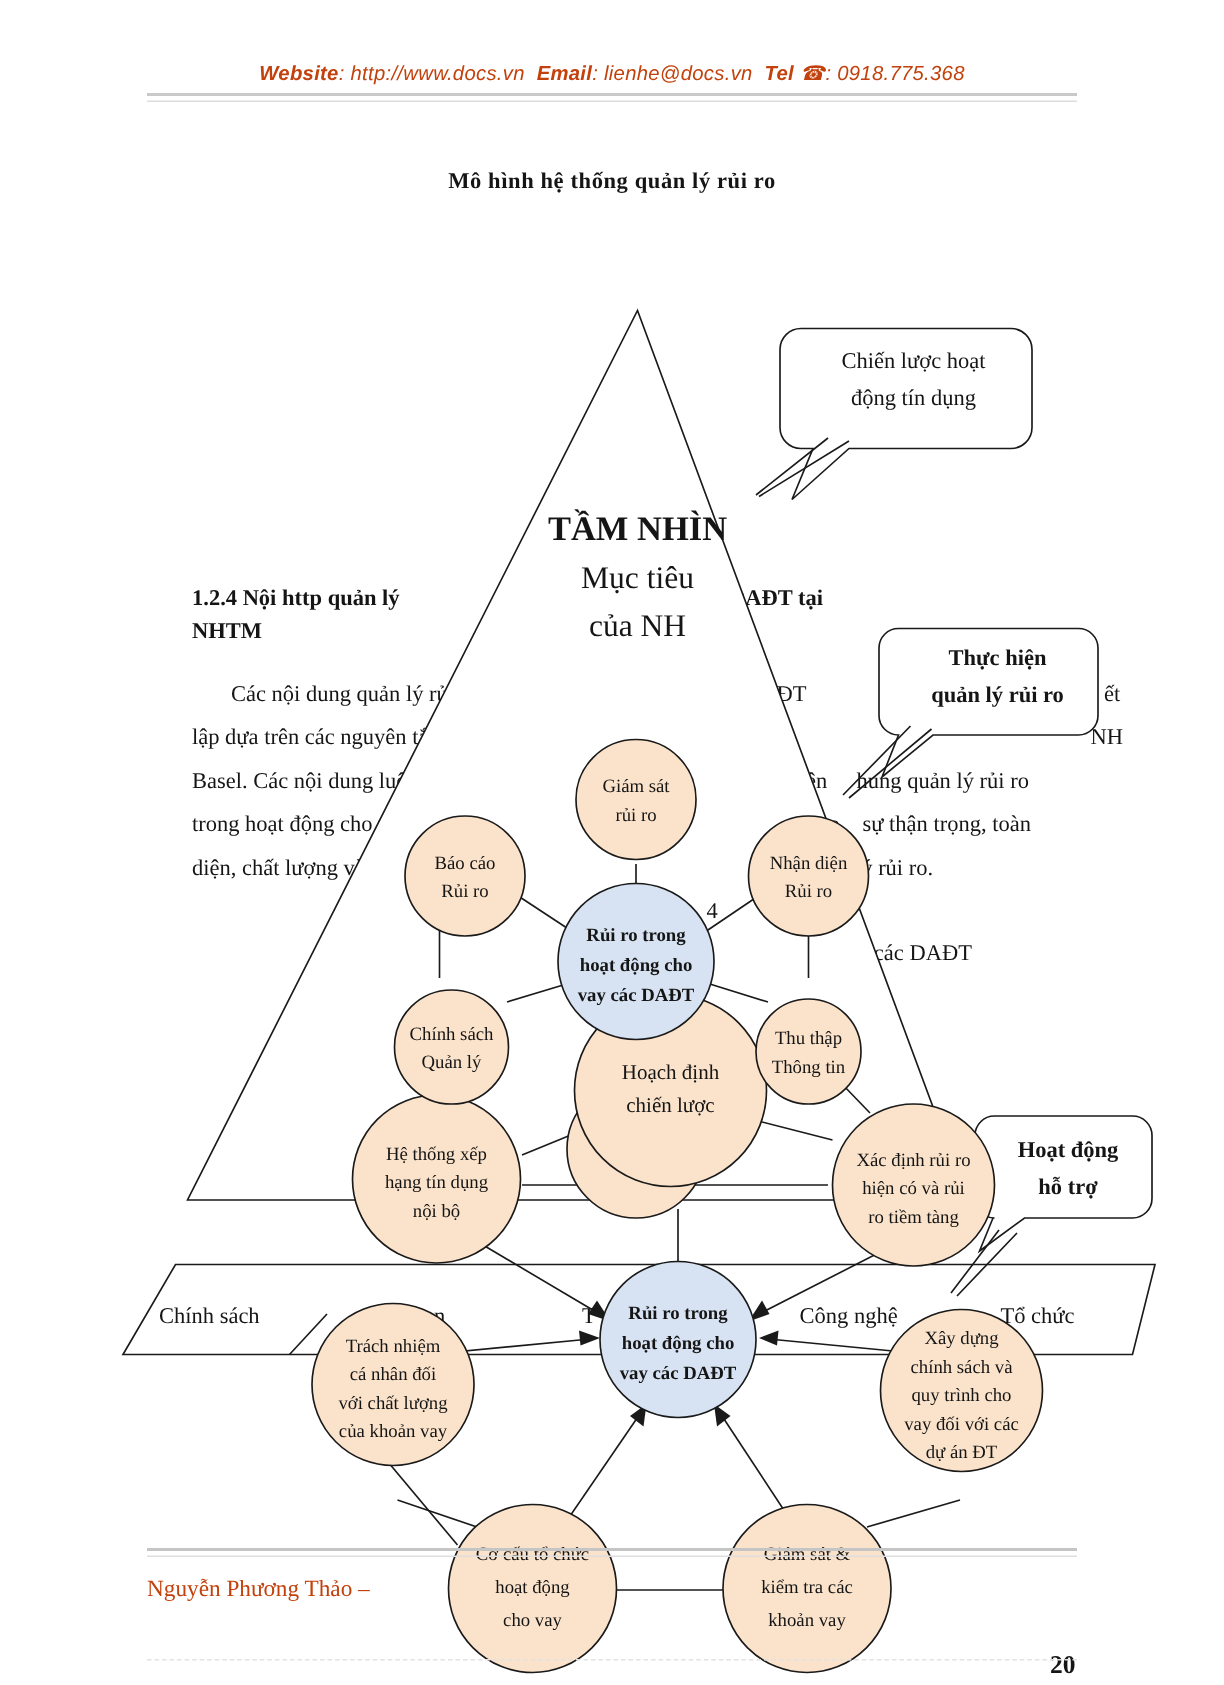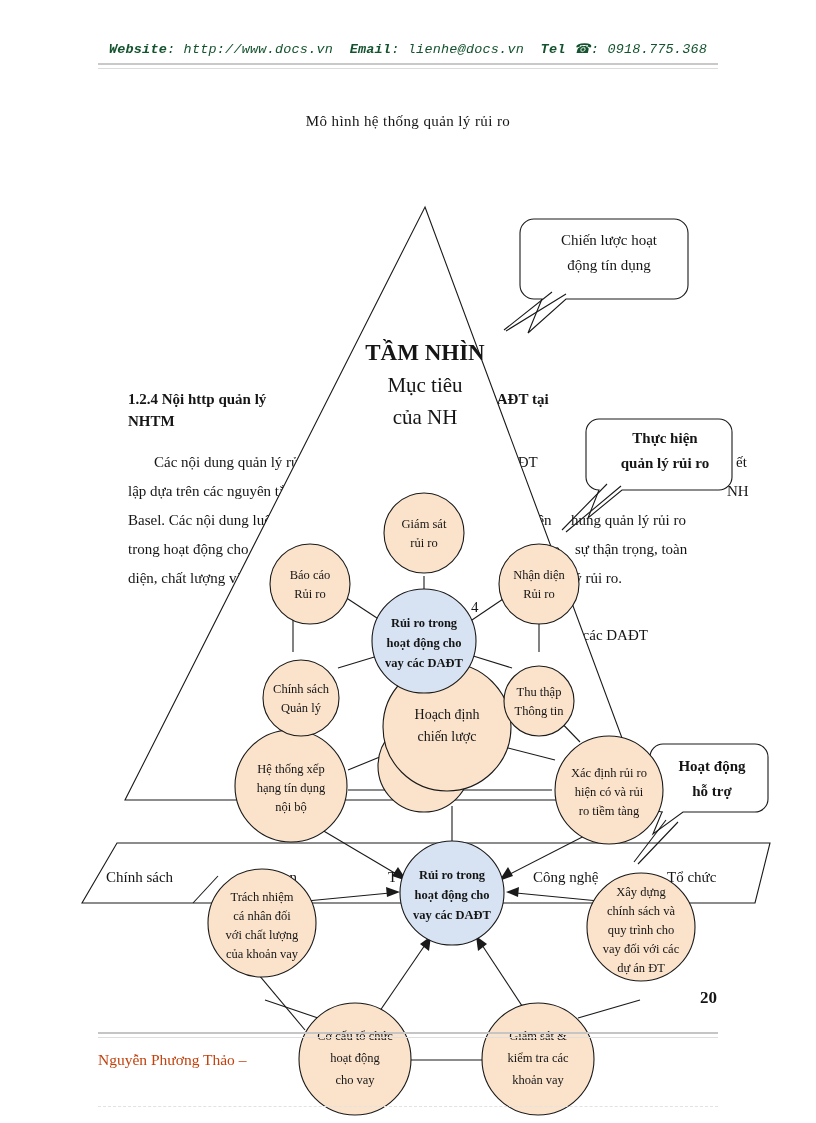--- a/index.html
+++ b/index.html
@@ -5,46 +5,46 @@
   html,body{margin:0;padding:0;background:#ffffff;}
   body{
     width:816px;height:1123px;position:relative;overflow:hidden;
     font-family:"Liberation Serif","DejaVu Serif",serif;
     color:#151515;
     -webkit-font-smoothing:none;
   }
   
   #hdr{position:absolute;left:0;top:40px;width:816px;text-align:center;}
   #hdr .line{
-    font-family:Liberation Mono, monospace;
-    font-size:13.5px;color:#14532d;font-style:italic;letter-spacing:.2px;
+    font-family:Liberation Sans, sans-serif;
+    font-size:13.5px;color:#c2410c;font-style:italic;letter-spacing:.2px;
     white-space:nowrap;
   }
   #hdr .line b{font-style:italic;font-weight:bold;}
   #hdr .rule{
     margin:6px auto 0;width:620px;height:3px;
     border-top:2px solid #c9c9c9;border-bottom:1px solid #dcdcdc;
   }
   
   #title{position:absolute;left:0;top:113px;width:816px;text-align:center;}
-  #title div{font-weight:normal;font-size:15px;letter-spacing:.4px;}
+  #title div{font-weight:bold;font-size:15px;letter-spacing:.4px;}
   #title .t2{margin-top:18px;}
   
   #btext{position:absolute;left:0;top:0;width:816px;height:1123px;}
   #heading{
     position:absolute;left:128px;top:388px;width:580px;
     font-weight:bold;font-size:15px;line-height:22px;
   }
   
   #ftr{position:absolute;left:98px;top:1032px;width:620px;}
   #ftr .rule{width:620px;height:3px;border-top:2px solid #c5c5c5;border-bottom:1px solid #dedede;}
   #ftr .name{
     margin-top:13px;font-size:15.5px;color:#c2410c;white-space:nowrap;
   }
-  #pageno{position:absolute;left:700px;top:988px;font-size:17px;font-weight:bold;}
+  #pageno{position:absolute;left:700px;top:1100px;font-size:17px;font-weight:bold;}
   #botrule{position:absolute;left:98px;top:1106px;width:620px;height:2px;
            border-top:1px dashed #e2e2e2;}
   
   #diagram{position:absolute;left:0;top:0;width:816px;height:1123px;}
   .cl{fill:#fbe3cb;stroke:#1a1a1a;stroke-width:1.1;}
   .cb{fill:#d7e3f2;stroke:#1a1a1a;stroke-width:1.1;}
   .shp{fill:#ffffff;stroke:#1a1a1a;stroke-width:1.1;}
   .ln{stroke:#1a1a1a;stroke-width:1.1;fill:none;}
   .tx{font-family:"Liberation Serif","DejaVu Serif",serif;font-size:12.5px;fill:#151515;}
   .txb{font-family:"Liberation Serif","DejaVu Serif",serif;font-size:12.5px;font-weight:bold;fill:#151515;}

